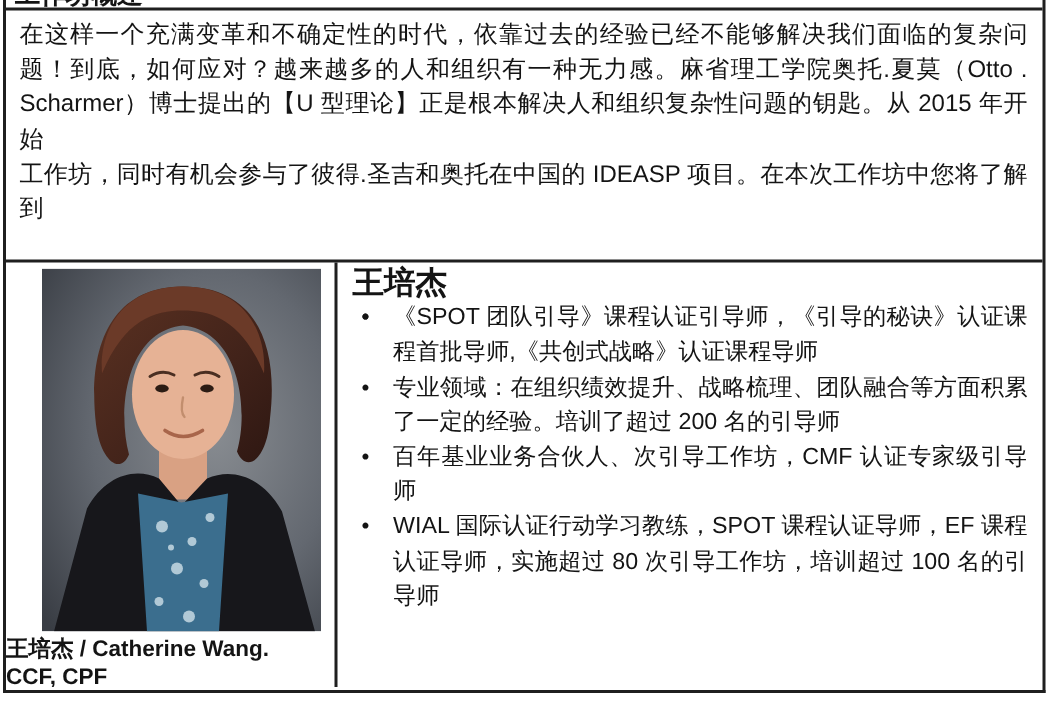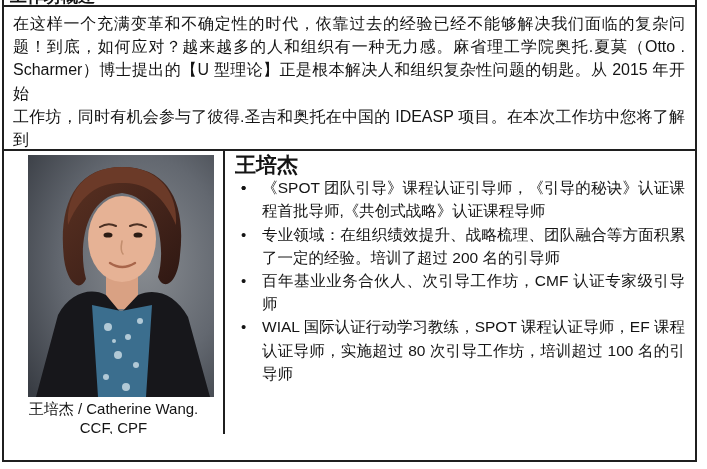--- a/index.html
+++ b/index.html
@@ -30,21 +30,21 @@
     border-bottom:2px solid var(--border);
     position:relative;overflow:hidden;
   }
   .clip-heading{
     position:absolute;left:6px;top:-13px;
     font-weight:bold;font-size:17px;line-height:20px;
     white-space:nowrap;
   }
   
   .intro-cell{
-    height:144px;
+    height:168px;
     border-bottom:2px solid var(--border);
     padding:5px 10px 0 9px;
     font-size:16px;
     overflow:hidden;
   }
   .intro-line{
     line-height:23.2px;
     text-align:justify;
     text-align-last:justify;
   }
@@ -54,21 +54,21 @@
     width:221px;flex:0 0 221px;
     border-right:2px solid var(--border);
     position:relative;overflow:hidden;
   }
   .photo{
     position:absolute;left:24px;top:4px;
     width:186px;height:242px;overflow:hidden;
   }
   .caption{
     position:absolute;left:0;right:0;top:248px;
-    text-align:center;font-weight:normal;
+    text-align:left;font-weight:bold;
     font-size:15px;line-height:19px;
   }
   .bio-cell{
     flex:1;
     padding:2px 10px 0 10px;
     font-size:15.5px;
     overflow:hidden;
   }
   .person-name{
     font-weight:bold;font-size:21px;line-height:23.2px;

